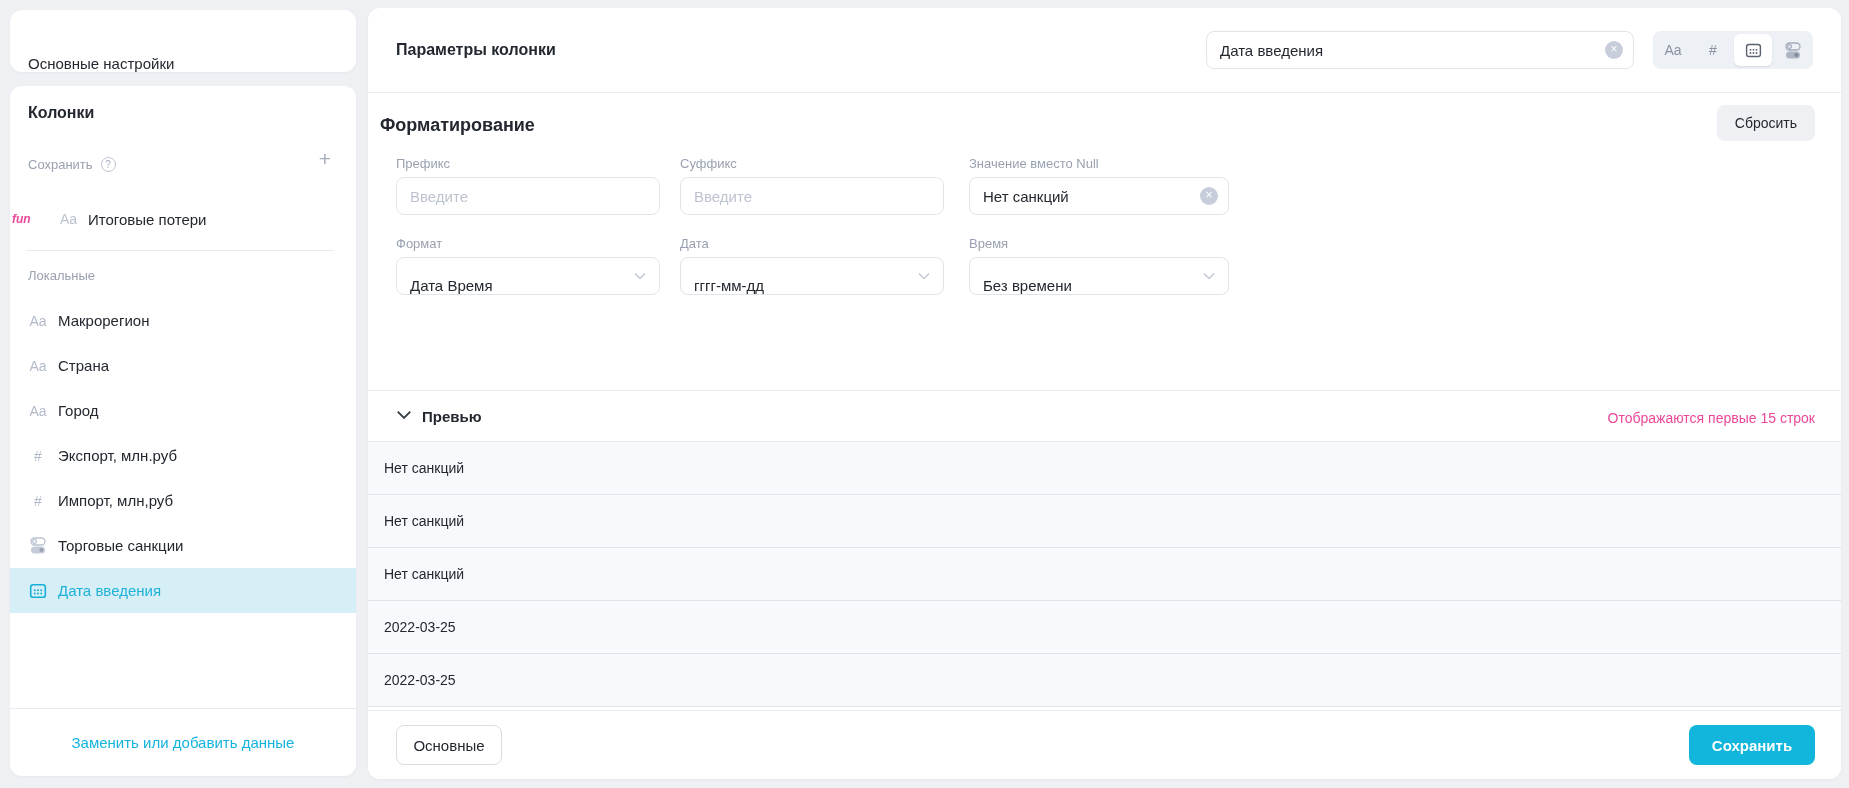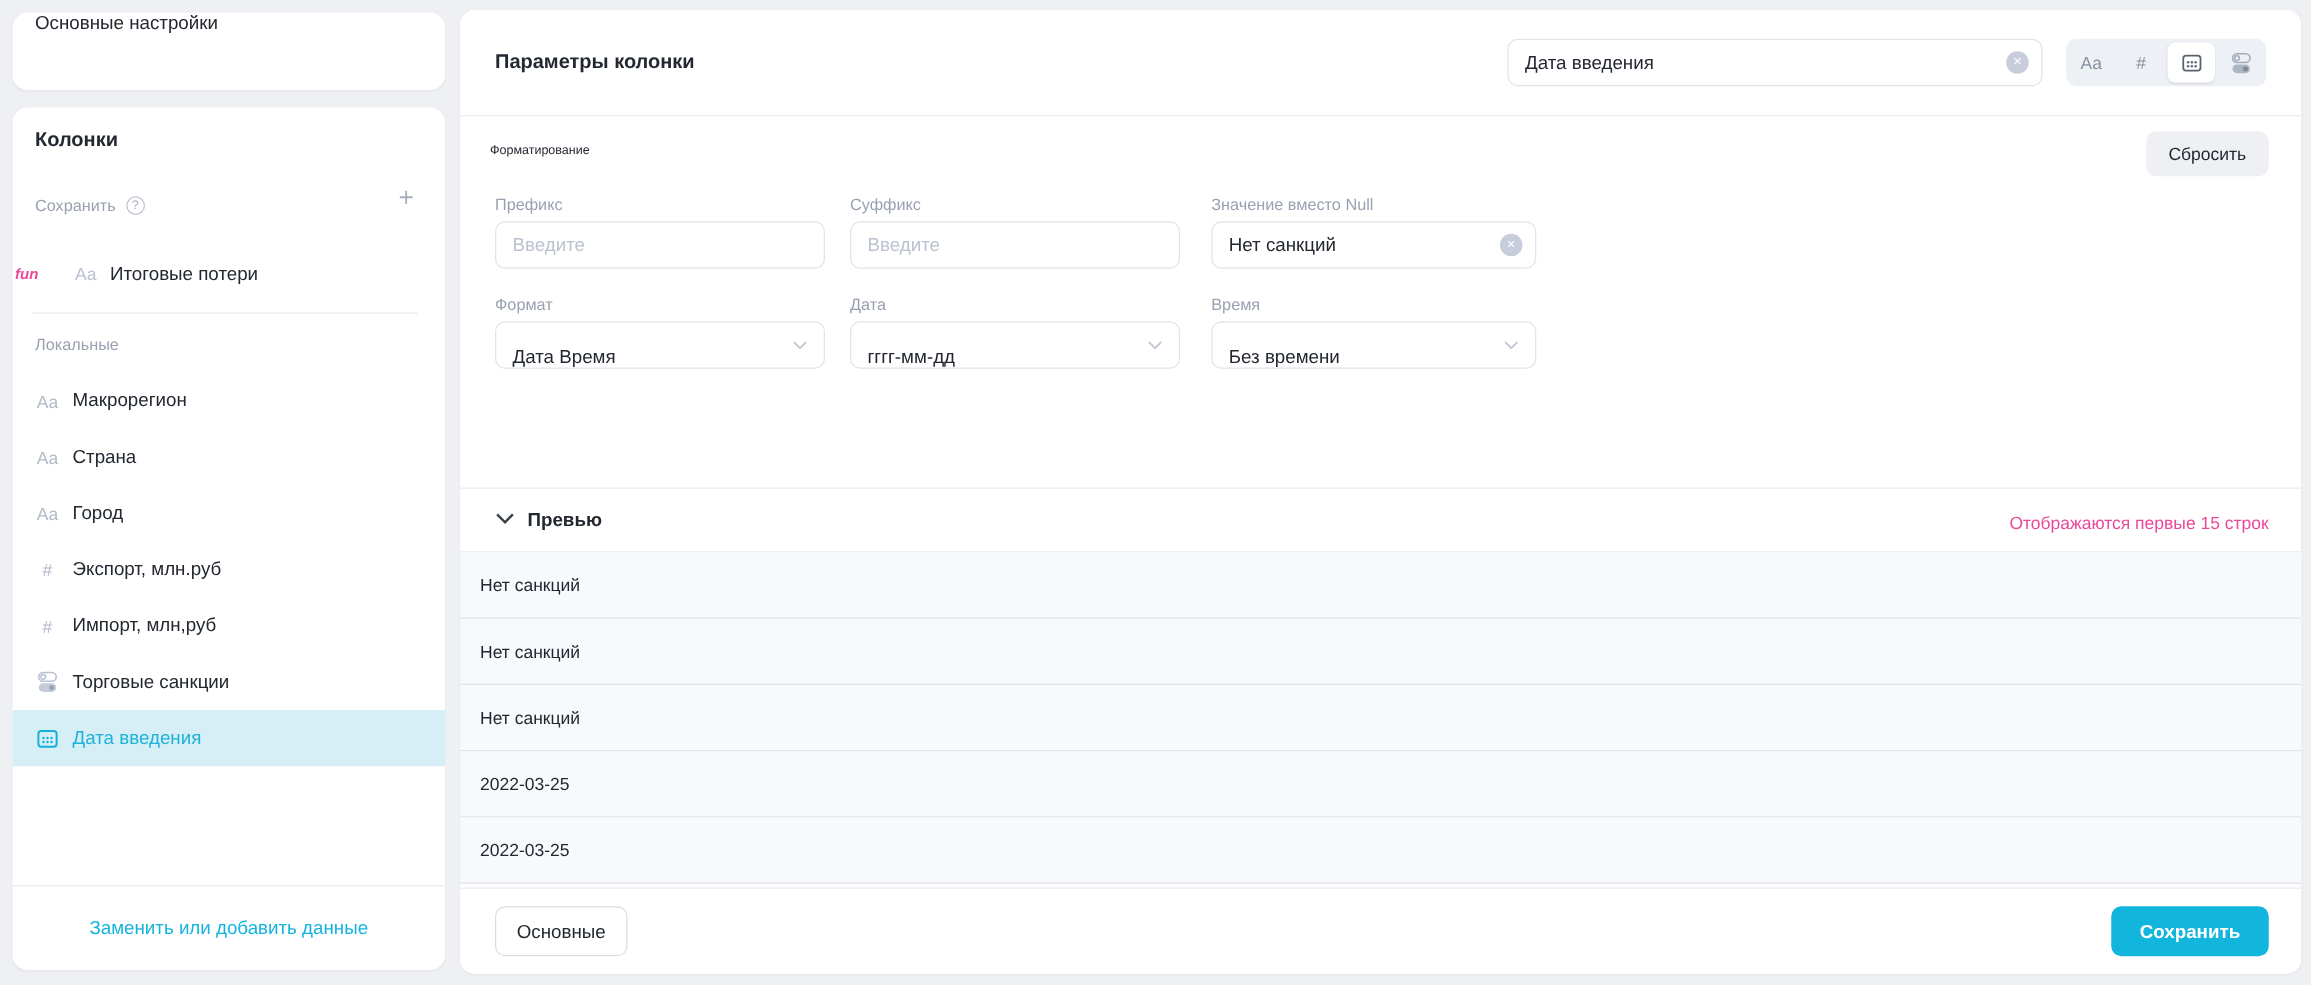--- a/index.html
+++ b/index.html
@@ -7,21 +7,21 @@
   body {
     background:#EEF0F4;
     font-family:"Liberation Sans", sans-serif;
     color:#232830;
     position:relative;
     overflow:hidden;
   }
   .card { background:#fff; border-radius:12px; position:absolute; box-shadow:0 1px 3px rgba(20,30,50,0.04); }
 
   
-  .settings-card { left:10px; top:10px; width:346px; height:62px; display:flex; align-items:flex-start; padding-left:18px; font-size:15px; }
+  .settings-card { left:10px; top:10px; width:346px; height:62px; display:flex; align-items:flex-end; padding-left:18px; font-size:15px; }
   .columns-card  { left:10px; top:86px; width:346px; height:690px; overflow:hidden; }
   .columns-title { position:absolute; left:18px; top:18px; font-size:16px; font-weight:700; }
   .calc-row { position:absolute; left:18px; top:71px; display:flex; align-items:center; gap:8px; font-size:13px; color:#99A1B0; }
   .help-icon { width:15px; height:15px; border:1.3px solid #BCC3CF; border-radius:50%; color:#A7AEBD; font-size:10px; display:flex; align-items:center; justify-content:center; }
   .plus-icon { position:absolute; right:20px; top:62px; width:22px; height:22px; font-size:21px; font-weight:300; color:#A7AEBD; display:flex; align-items:center; justify-content:center; cursor:pointer; }
   .calc-item { position:absolute; left:0; top:116px; height:40px; width:100%; }
   .fun-icon { position:absolute; left:2px; top:10px; font-size:12px; font-style:italic; font-weight:700; color:#ec4899; }
   .aa-dim { position:absolute; left:50px; top:9px; font-size:14px; color:#BAC2D0; }
   .calc-item-label { position:absolute; left:78px; top:9px; font-size:15px; }
   .side-divider { position:absolute; left:16px; right:22px; top:164px; border-top:1px solid #E8EAEF; }
@@ -38,21 +38,21 @@
   .main-header { position:absolute; left:0; top:0; width:100%; height:85px; border-bottom:1px solid #EAECF1; }
   .main-title { position:absolute; left:28px; top:33px; font-size:16px; font-weight:700; }
   .col-name-wrap { position:absolute; left:838px; top:23px; width:428px; height:38px; }
   .text-input { width:100%; height:100%; border:1px solid #E0E4EA; border-radius:8px; font-family:inherit; font-size:15px; color:#232830; padding:0 36px 0 13px; outline:none; background:#fff; }
   .text-input::placeholder { color:#BCC3CF; }
   .clear-icon { position:absolute; right:11px; top:50%; transform:translateY(-50%); width:18px; height:18px; background:#C7CDDA; border-radius:50%; color:#fff; font-size:12px; line-height:17px; text-align:center; cursor:pointer; }
   .type-switcher { position:absolute; left:1285px; top:23px; width:160px; height:38px; background:#EDF0F4; border-radius:8px; display:flex; }
   .type-seg { flex:1; display:flex; align-items:center; justify-content:center; font-size:14px; color:#8A92A1; margin:3px 1px; border-radius:6px; cursor:pointer; }
   .type-seg.selected { background:#fff; box-shadow:0 1px 2px rgba(20,30,50,0.10); color:#5A6170; }
 
-  .fmt-title { position:absolute; left:24px; top:107px; font-size:10px; font-weight:400; }
+  .fmt-title { position:absolute; left:12px; top:107px; font-size:18px; font-weight:700; }
   .reset-btn { position:absolute; right:26px; top:97px; height:36px; padding:0 18px; background:#EEF0F4; border:none; border-radius:8px; font-family:inherit; font-size:14px; color:#232830; cursor:pointer; }
 
   .field { position:absolute; }
   .field-label { font-size:13px; color:#99A1B0; margin-bottom:6px; }
   .f-c1 { left:28px; width:264px; }
   .f-c2 { left:312px; width:264px; }
   .f-c3 { left:601px; width:260px; }
   .f-r1 { top:148px; }
   .f-r2 { top:228px; }
   .field .box { position:relative; height:38px; }

